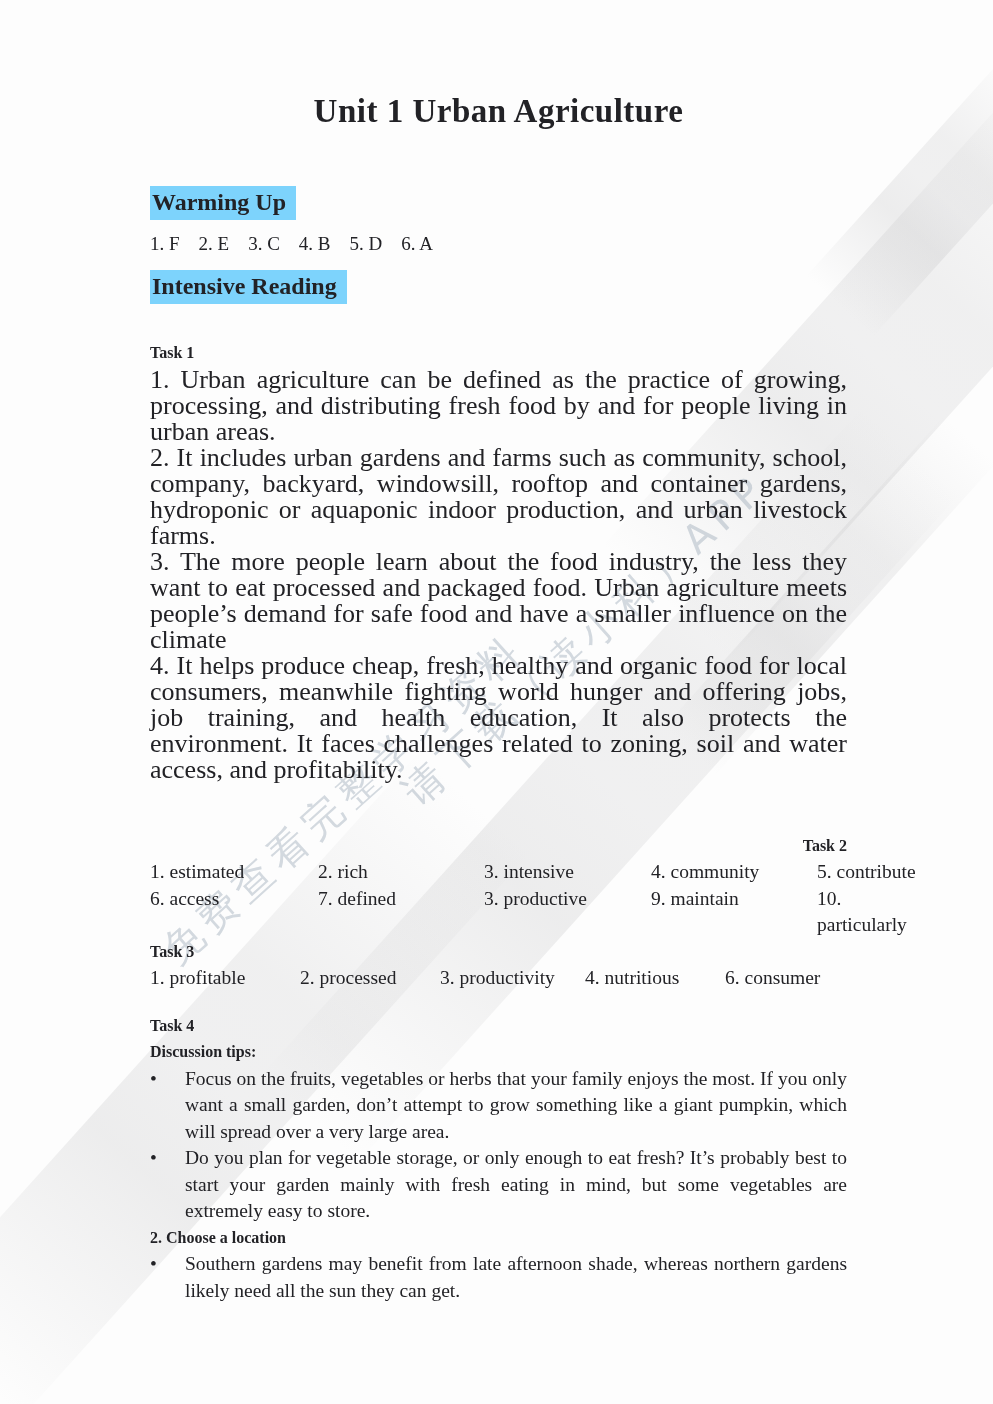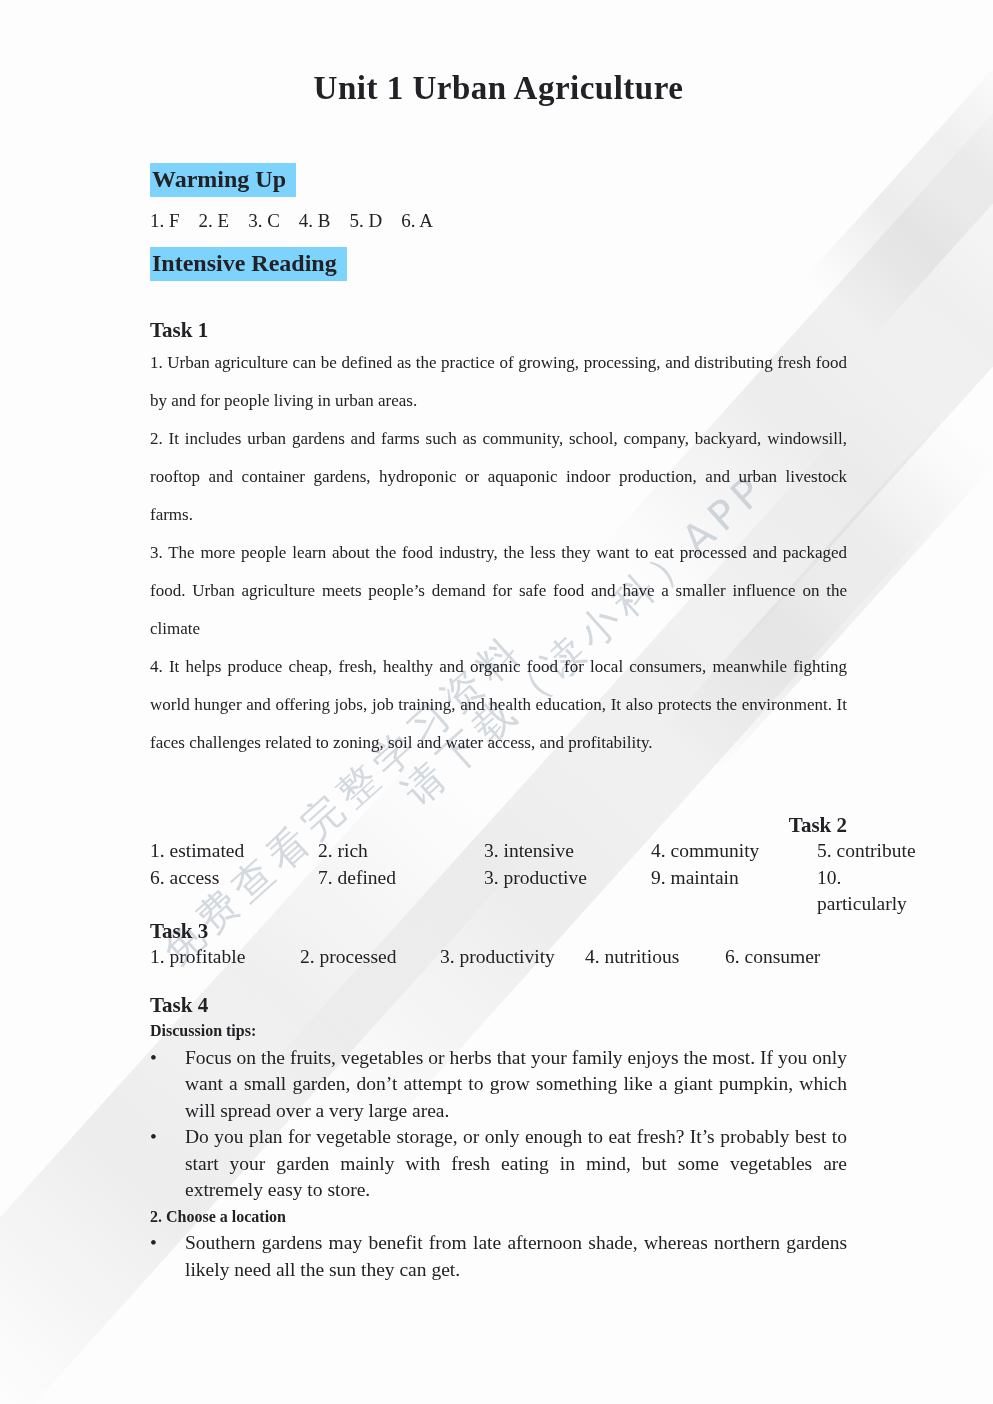--- a/index.html
+++ b/index.html
@@ -38,21 +38,21 @@
   }
   .wm.line1 { width:620px; left:33px;  top:772px; }
   .wm.line2 { width:620px; left:275px; top:612px; }
   
   .content {
     position:absolute;
     left:150px; top:0;
     width:697px;
   }
   .title {
-    margin-top:70px;
+    margin-top:93px;
     text-align:center;
     font-size:33px;
     font-weight:bold;
     letter-spacing:0.5px;
   }
   .hl-heading {
     display:inline-block;
     font-size:24px;
     font-weight:bold;
     background:#7dd3fc;
@@ -60,29 +60,29 @@
     line-height:1.25;
   }
   .warming { margin-top:56px; }
   .answers {
     margin-top:13px;
     font-size:19px;
     white-space:pre;
   }
   .intensive { margin-top:15px; }
   .task-heading {
-    font-size:21px;
+    font-size:16px;
     font-weight:bold;
     margin-top:36px;
     line-height:26.5px;
     font-family:Liberation Serif, serif;
   }
   .para {
-    font-size:17px;
-    line-height:38px;
+    font-size:26px;
+    line-height:26px;
     text-align:justify;
   }
   .gap-before { margin-top:50px;text-align:right; }
   .grid5 {
     display:grid;
     font-size:19.5px;
     line-height:26.5px;
   }
   .grid5.t2 { grid-template-columns:140px 138px 139px 138px auto;gap:28px; }
   .grid5.t3 { grid-template-columns:150px 140px 145px 140px auto; }

